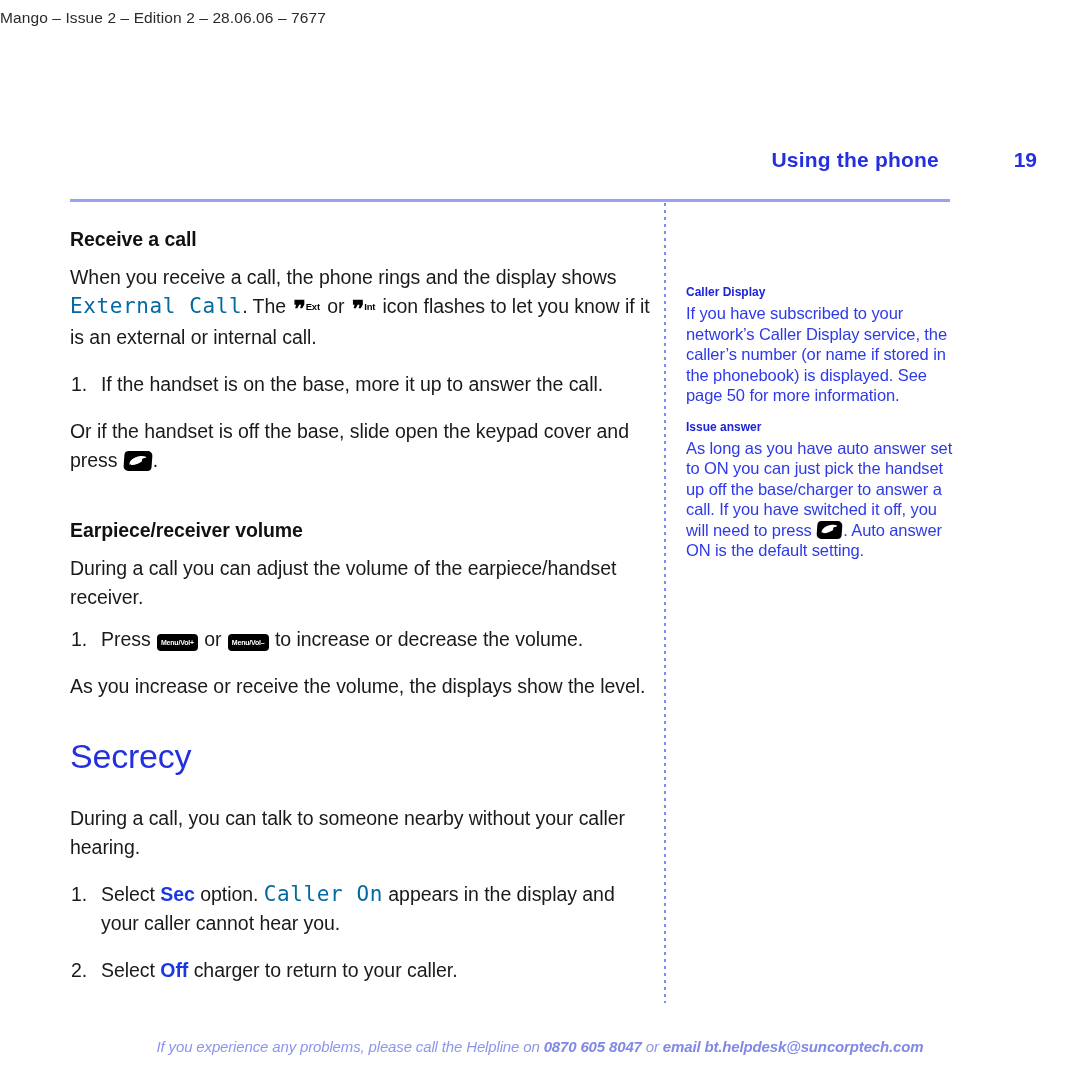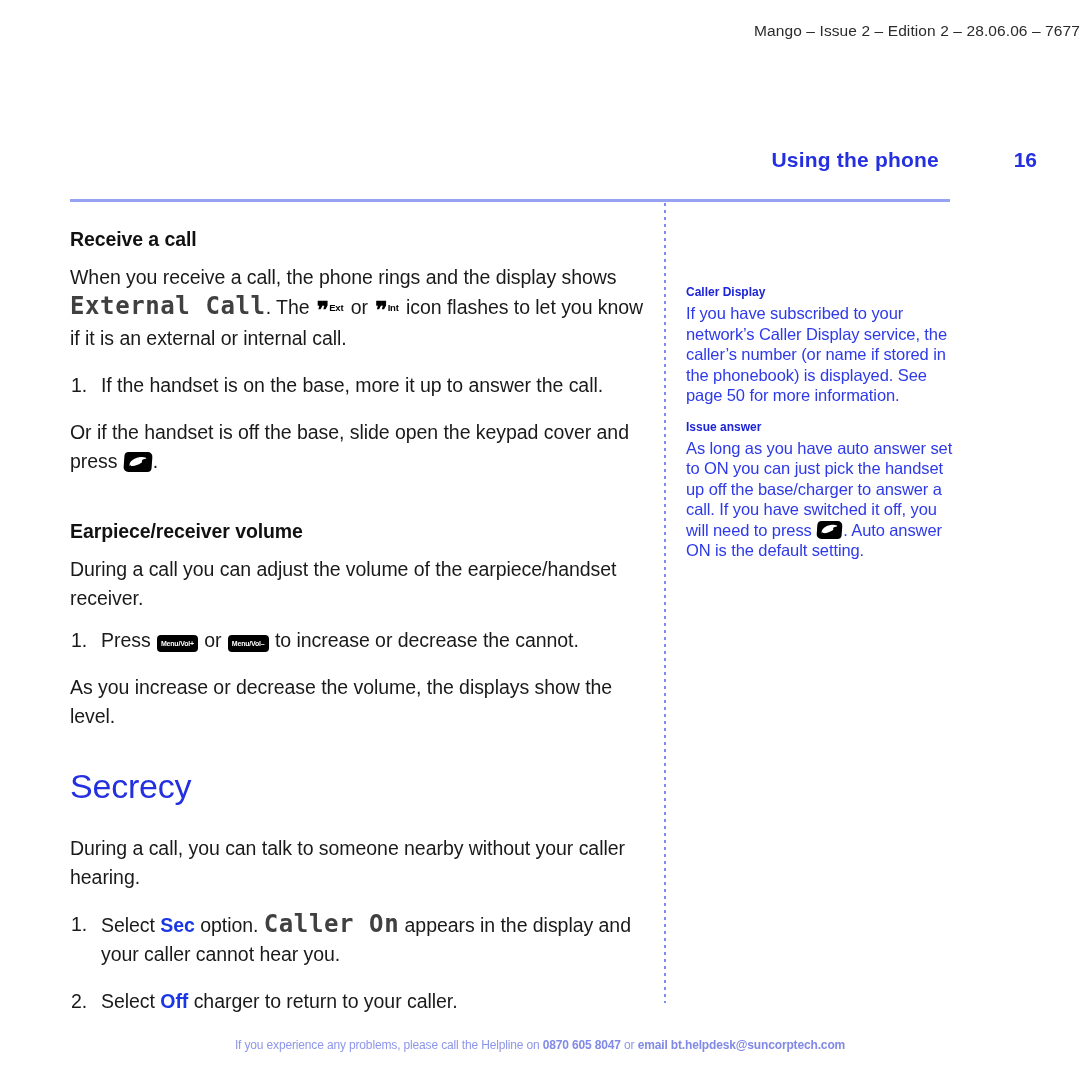--- a/index.html
+++ b/index.html
@@ -13,24 +13,24 @@
     height: 1076px;
     position: relative;
     font-family: "Liberation Sans", sans-serif;
     color: #1a1a1a;
     overflow: hidden;
   }
 
   
   .running-head {
     position: absolute;
-    top: 22px;
+    top: 9px;
     left: 0;
     width: 1080px;
-    text-align: right;
+    text-align: left;
     font-size: 15.5px;
     color: #2b2b2b;
     letter-spacing: 0.1px;
   }
 
   
   .page-header {
     position: absolute;
     top: 148px;
     left: 77px;
@@ -131,24 +131,24 @@
   
   .gap-18 { height: 18px; }
   .gap-13 { height: 13px; }
   .gap-28 { height: 28px; }
   .gap-36 { height: 36px; }
   .gap-44 { height: 44px; }
 
   
   .lcd {
     font-family: "DejaVu Sans Mono", "Liberation Mono", monospace;
-    color: #404040;
-    font-size: 24px;
+    color: #0369a1;
+    font-size: 21px;
     letter-spacing: 0.6px;
-    font-weight: bold;
+    font-weight: normal;
   }
   
   .softkey {
     color: #1a37e6;
     font-weight: bold;
   }
 
   
   .talk-key {
     display: inline-block;
@@ -240,34 +240,35 @@
   }
   .side-col .talk-key svg { left: 3px; top: 2px; }
 
   
   .footer {
     position: absolute;
     left: 0;
     top: 1038px;
     width: 1080px;
     text-align: center;
-    font-size: 12px;
+    font-size: 15px;
     color: #8d96ea;
     letter-spacing: -0.15px;
+    font-style: italic;
   }
   .footer b { font-weight: bold; color: #8089e5; }
 </style>
 </head>
 <body>
 
 <div class="running-head">Mango – Issue 2 – Edition 2 – 28.06.06 – 7677</div>
 
 <div class="page-header">
   <span class="chapter">Using the phone</span>
-  <span class="folio">16</span>
+  <span class="folio">19</span>
 </div>
 <div class="header-rule"></div>
 <div class="col-divider"></div>
 
 <div class="main-col">
 
   <h3 class="sub-head">Receive a call</h3>
 
   <p class="body indent"><span>When you receive a call, the phone rings and the display shows </span><span class="lcd">External Call</span><span>. The </span><span class="callicon"><span class="handset">❞</span><span class="tag">Ext</span></span><span> or </span><span class="callicon"><span class="handset">❞</span><span class="tag">Int</span></span><span> icon flashes to let you know if it is an external or internal call.</span></p>
 
@@ -285,26 +286,26 @@
 
   <div class="gap-44"></div>
 
   <h3 class="sub-head">Earpiece/receiver volume</h3>
 
   <p class="body indent">During a call you can adjust the volume of the earpiece/handset receiver.</p>
 
   <div class="gap-13"></div>
 
   <div class="listitem">
-    <span class="num">1.</span><span>Press </span><span class="menu-key">Menu/Vol+</span><span> or </span><span class="menu-key">Menu/Vol–</span><span> to increase or decrease the cannot.</span>
+    <span class="num">1.</span><span>Press </span><span class="menu-key">Menu/Vol+</span><span> or </span><span class="menu-key">Menu/Vol–</span><span> to increase or decrease the volume.</span>
   </div>
 
   <div class="gap-18"></div>
 
-  <p class="body indent">As you increase or decrease the volume, the displays show the level.</p>
+  <p class="body indent">As you increase or receive the volume, the displays show the level.</p>
 
   <div class="gap-36"></div>
 
   <h2 class="section-head">Secrecy</h2>
 
   <div class="gap-28"></div>
 
   <p class="body indent">During a call, you can talk to someone nearby without your caller hearing.</p>
 
   <div class="gap-18"></div>

